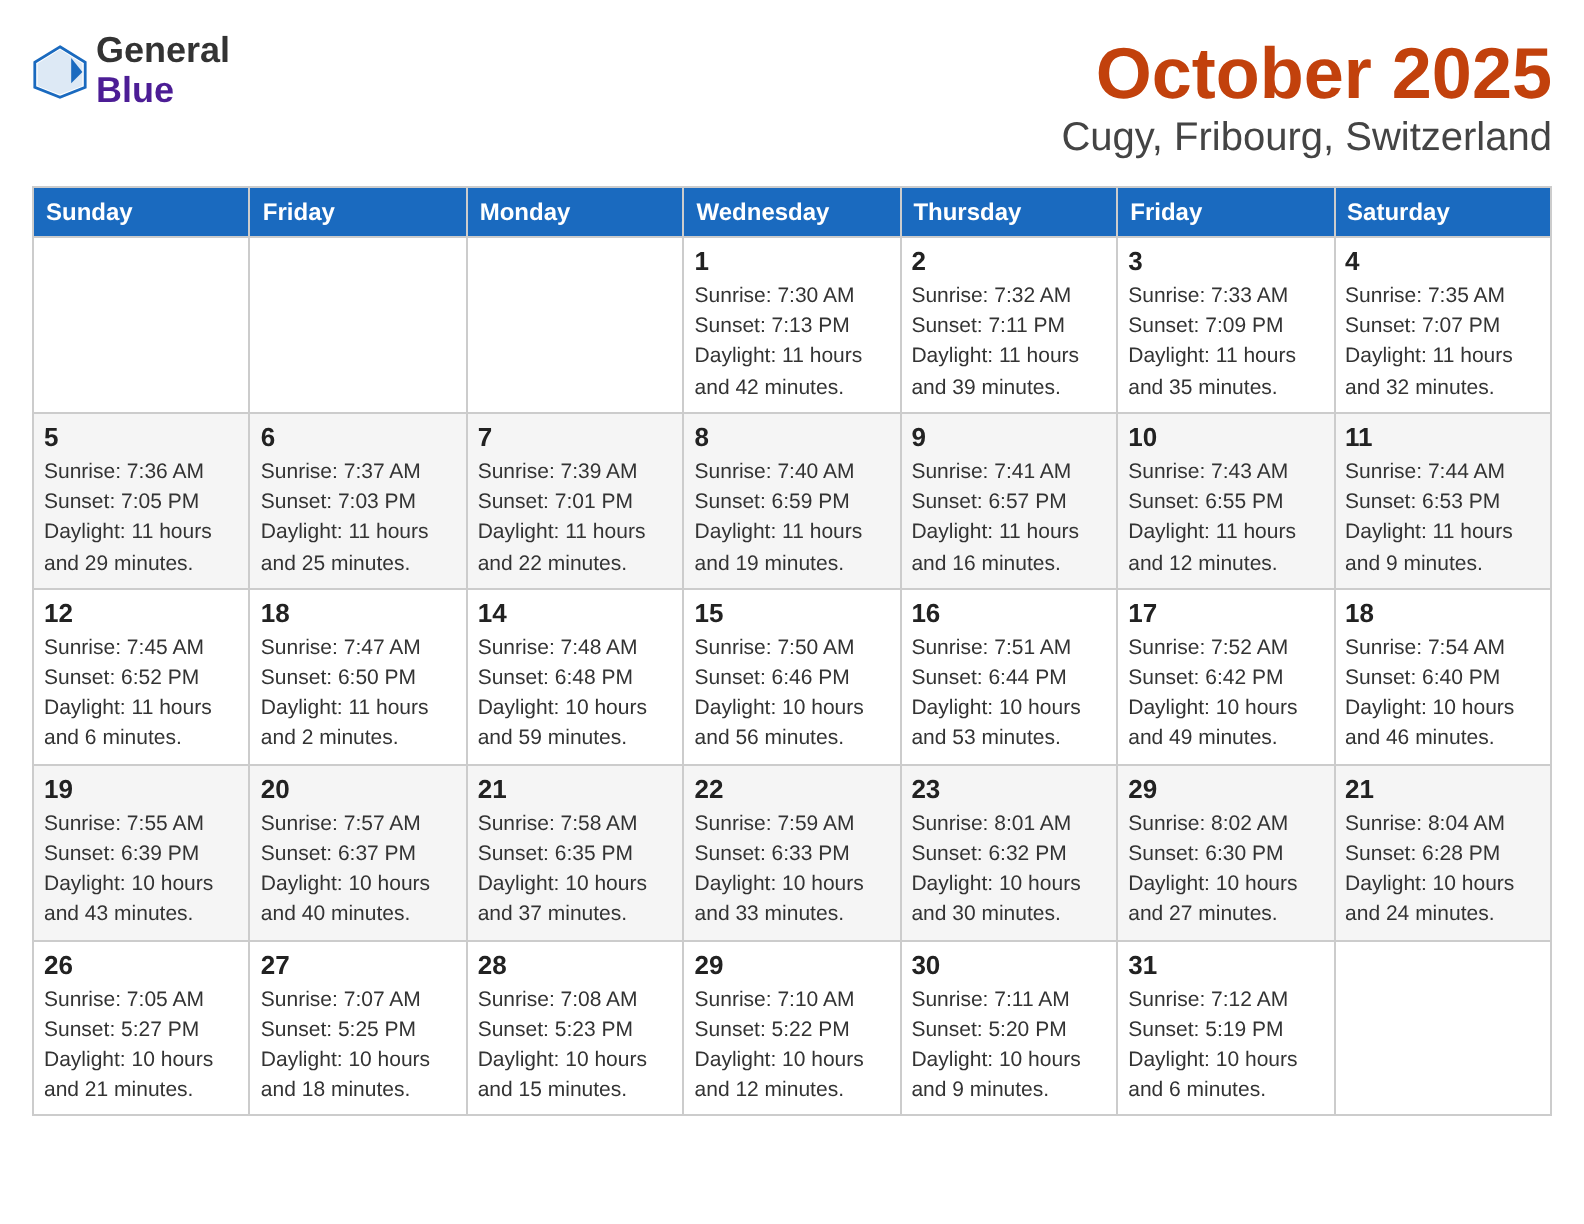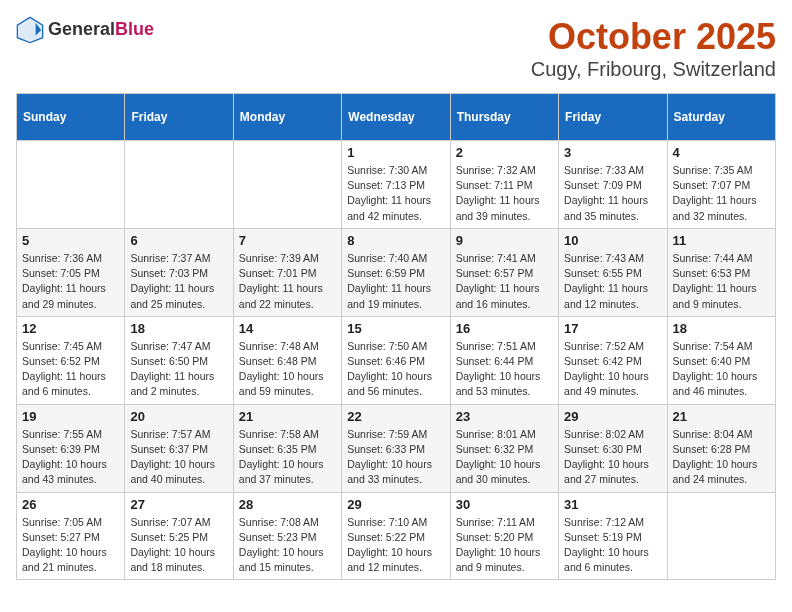--- a/index.html
+++ b/index.html
@@ -16,32 +16,32 @@
       align-items: flex-start;
       margin-bottom: 12px;
     }
     .logo {
       display: flex;
       align-items: center;
       gap: 4px;
     }
     .logo-text {
       display: flex;
-      flex-direction: row;
+      flex-direction: column;
       line-height: 1.1;
     }
     .logo-general {
       font-size: 18px;
       font-weight: bold;
       color: #333;
     }
     .logo-blue {
       font-size: 18px;
       font-weight: bold;
-      color: #be185d;
+      color: #4c1d95;
     }
     .logo-icon {
       width: 28px;
       height: 28px;
     }
     .title-block {
       text-align: right;
     }
     .month-title {
       font-size: 36px;
@@ -54,21 +54,21 @@
     }
     .calendar {
       width: 100%;
       border-collapse: collapse;
       font-size: 11px;
     }
     .calendar th {
       background: #1a6abf;
       color: #fff;
       text-align: left;
-      padding: 16px 6px;
+      padding: 5px 6px;
       font-size: 12px;
       border: 1px solid #ccc;
     }
     .calendar td {
       border: 1px solid #ccc;
       vertical-align: top;
       padding: 4px 5px;
       width: calc(100%/7);
       min-height: 80px;
       background: #fff;

